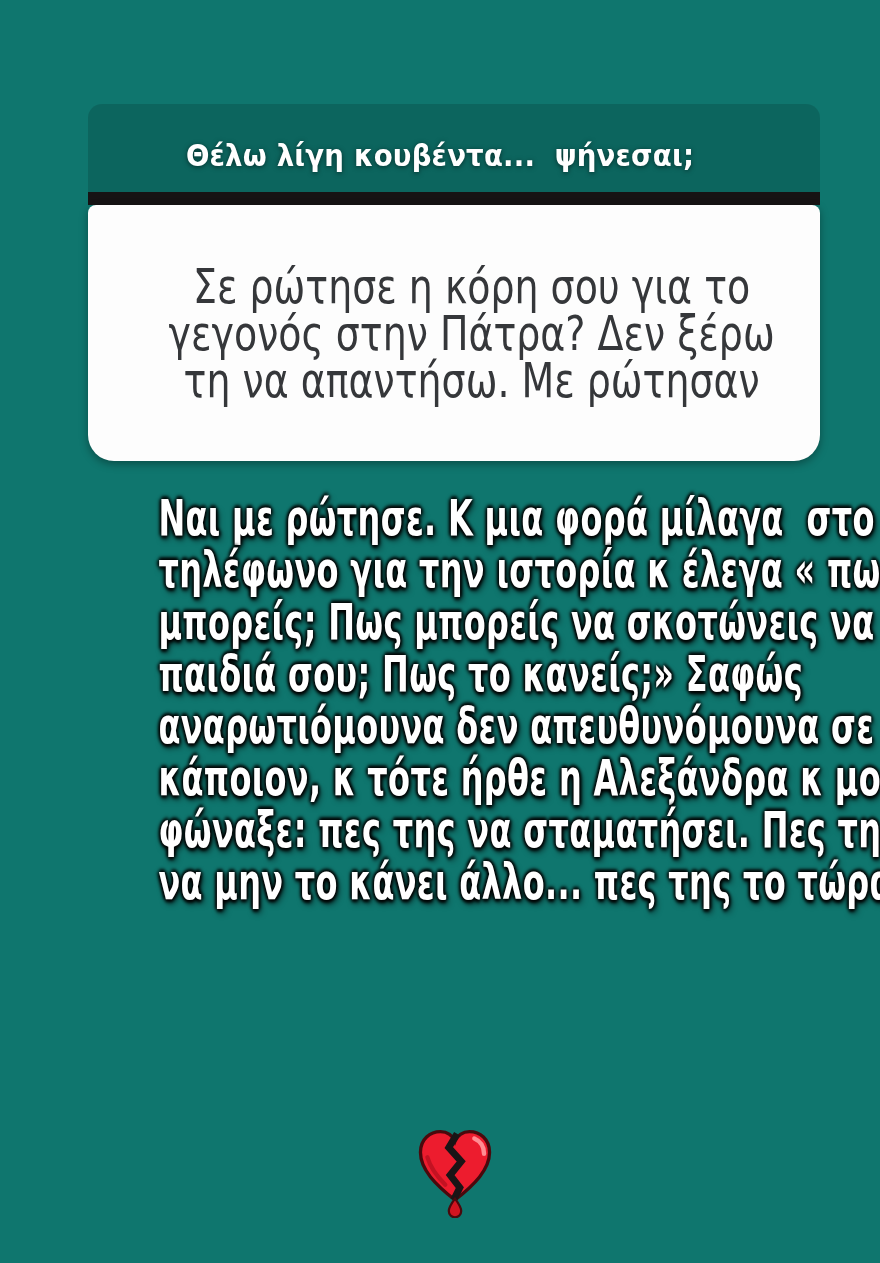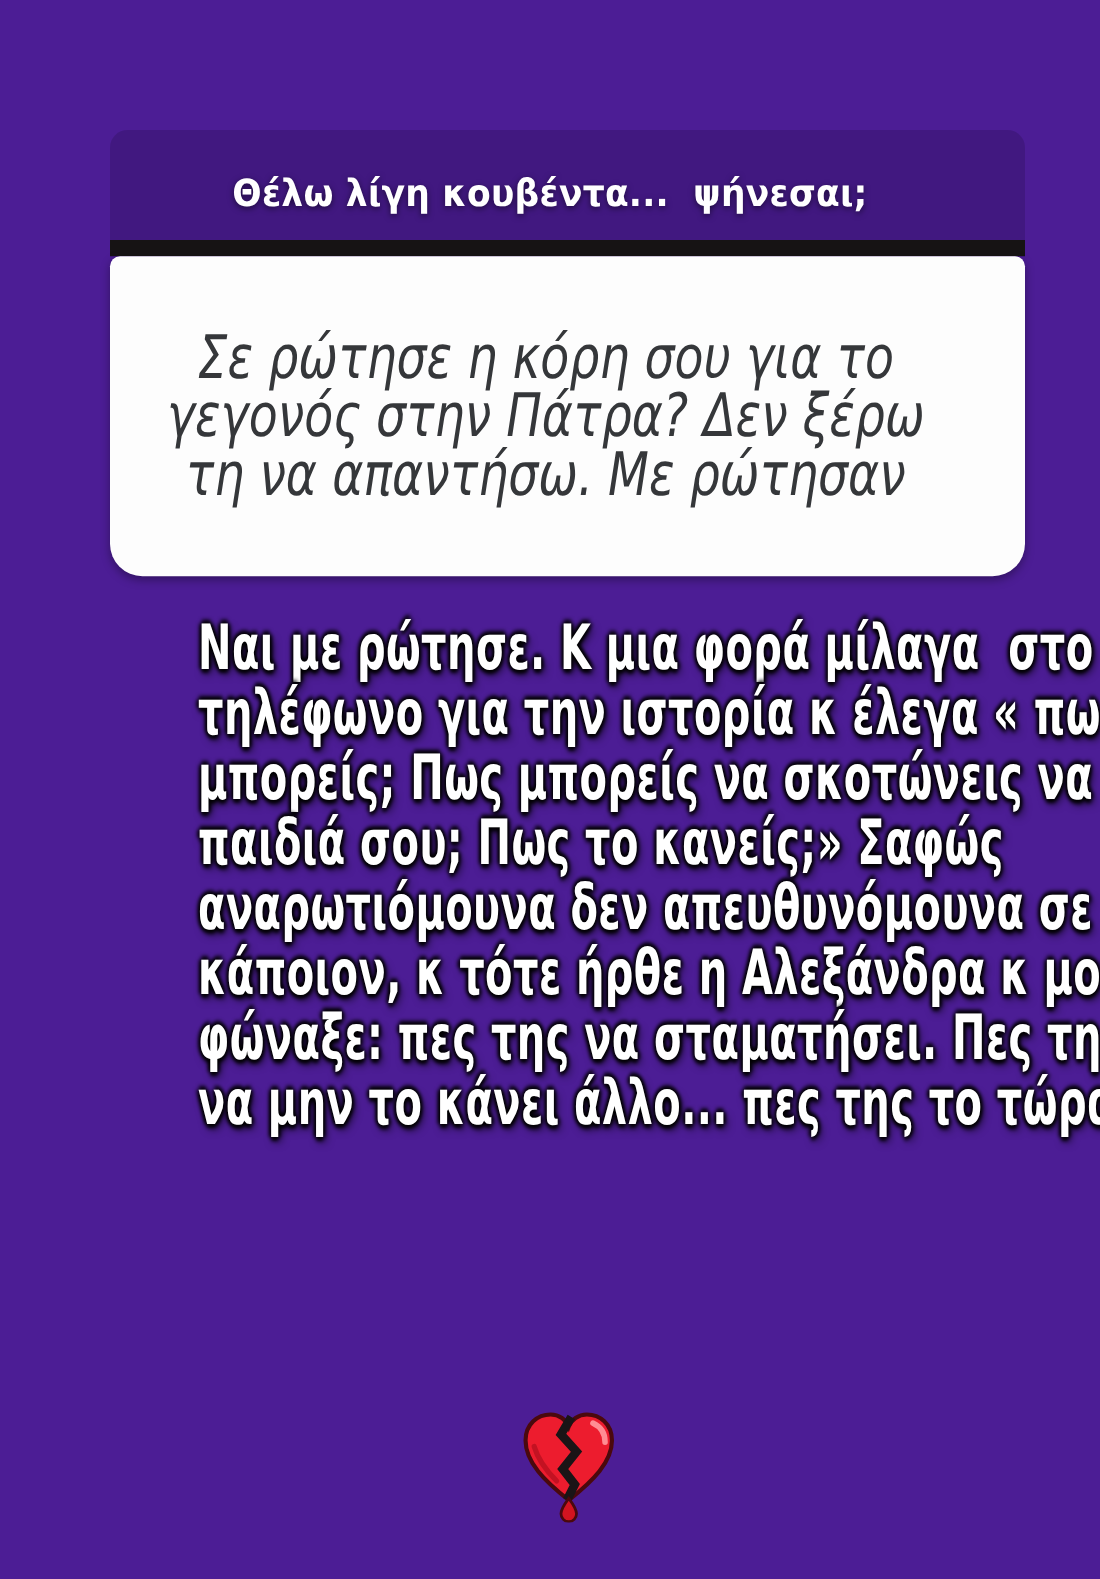--- a/index.html
+++ b/index.html
@@ -4,21 +4,21 @@
 <style>
   html, body {
     margin: 0;
     padding: 0;
     background: #2a2627;
   }
   .stage {
     position: relative;
     width: 880px;
     height: 1263px;
-    background: #4c1d95;
+    background: #0f766e;
     overflow: hidden;
     font-family: "DejaVu Sans", "Liberation Sans", sans-serif;
   }
 
   
   .prompt-section {
     position: absolute;
     left: 88px;
     top: 104px;
     width: 732px;
@@ -55,23 +55,22 @@
   .question-card {
     position: absolute;
     left: 88px;
     top: 205px;
     width: 732px;
     height: 256px;
     background: #fdfdfd;
     border-radius: 8px 8px 26px 26px;
     display: flex;
     align-items: center;
-    justify-content: flex-end;
+    justify-content: flex-start;
     box-shadow: 0 3px 8px rgba(0,0,0,0.35);
-    font-style: italic;
   }
   .question-text {
     text-align: center;
     color: #35373a;
     font-size: 48px;
     line-height: 47px;
     font-weight: 400;
     transform: scaleX(0.79);
     transform-origin: 50% 50%;
   }

